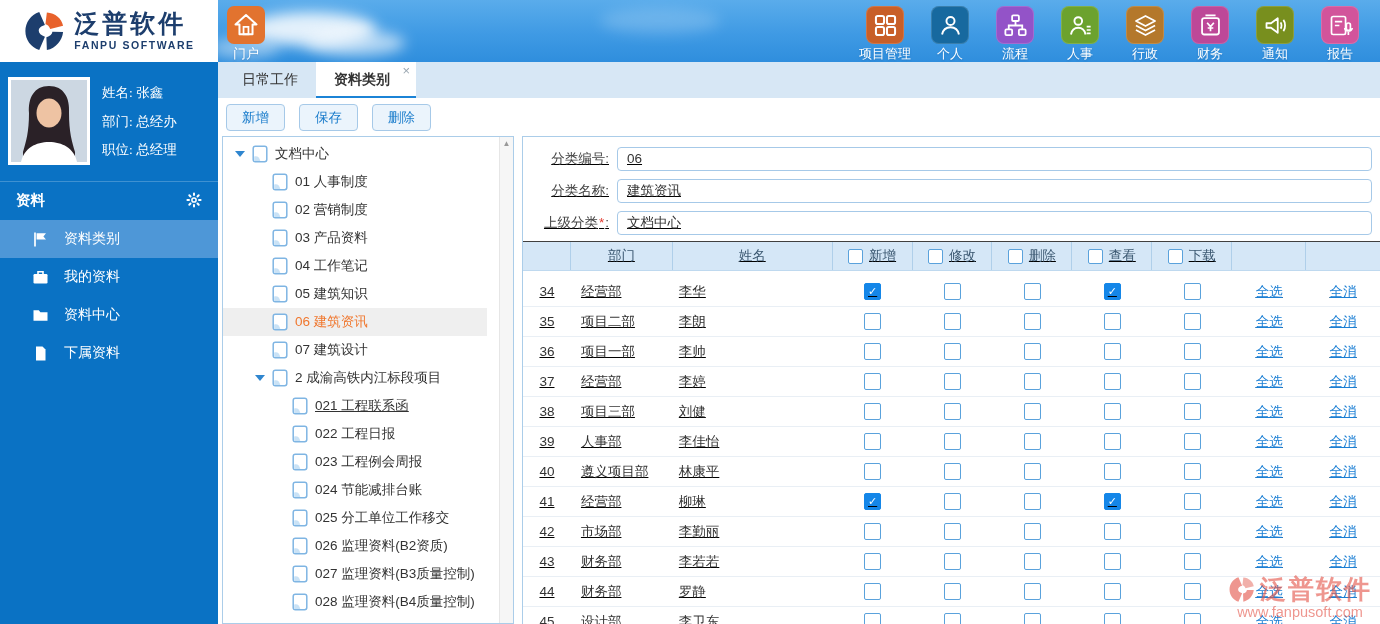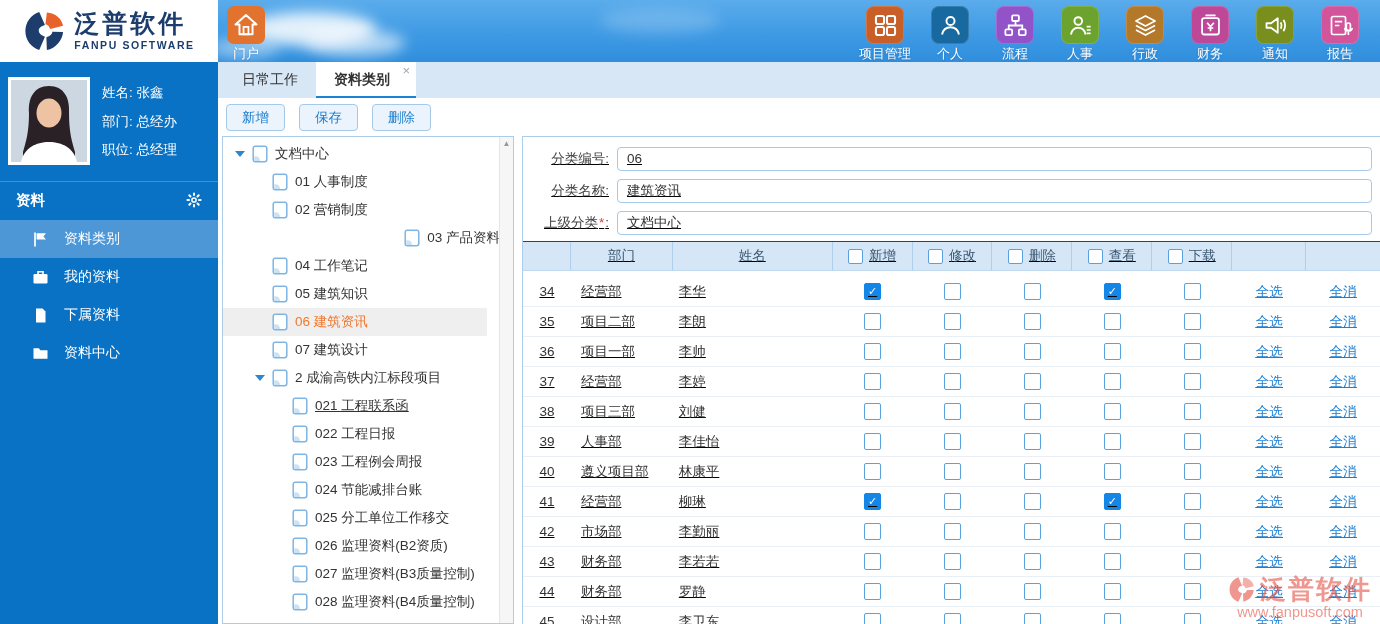--- a/index.html
+++ b/index.html
@@ -21,21 +21,21 @@
   .portal{position:absolute;left:222px;top:6px;width:48px;text-align:center;cursor:pointer;}
   .portal-ic{width:38px;height:38px;border-radius:7px;margin:0 auto;display:flex;align-items:center;justify-content:center;}
   .portal-ic svg{width:28px;height:28px;}
   .portal-label,.nav-label{color:#fff;font-size:13px;margin-top:1px;text-shadow:0 1px 2px rgba(0,60,120,.25);}
   .nav{position:absolute;right:12px;top:6px;display:flex;gap:9px;}
   .nav-item{min-width:56px;text-align:center;cursor:pointer;}
   .nav-ic{width:38px;height:38px;border-radius:8px;margin:0 auto;display:flex;align-items:center;justify-content:center;box-shadow:inset 0 0 0 1px rgba(255,255,255,.15);}
   .nav-ic svg{width:27px;height:27px;}
   
   .sidebar{position:absolute;left:0;top:62px;width:218px;bottom:0;background:#0a72c4;}
-  .user{display:flex;padding:15px 8px 10px 8px;gap:12px;}
+  .user{display:flex;padding:15px 8px 10px 8px;gap:12px;font-family:Liberation Serif, serif;}
   .avatar{width:76px;height:82px;border:3px solid #fff;flex:0 0 auto;background:#d8e0e8;}
   .avatar svg{width:100%;height:100%;display:block;}
   .uinfo{display:flex;flex-direction:column;justify-content:space-between;padding:2px 0;}
   .uline{color:#fff;font-size:13.5px;line-height:27px;white-space:nowrap;}
   .section-head{margin-top:6px;height:36px;display:flex;align-items:center;justify-content:space-between;
     padding:0 16px;color:#fff;font-size:14.5px;font-weight:700;border-top:1px solid rgba(255,255,255,.22);}
   .gear{width:16px;height:16px;display:inline-flex;cursor:pointer;}
   .gear svg{width:16px;height:16px;}
   .side-menu{margin-top:2px;}
   .side-item{height:38px;display:flex;align-items:center;padding-left:32px;gap:15px;color:#fff;font-size:14px;cursor:pointer;}
@@ -274,32 +274,32 @@
           <svg viewBox="0 0 17 17">
             <rect x="1.5" y="5" width="14" height="9.5" rx="1.2" fill="#fff"></rect>
             <path d="M6 5 V2.8 H11 V5" fill="none" stroke="#fff" stroke-width="1.6"></path>
           </svg>
         </span>
         <span class="side-label">我的资料</span>
       </div>
       <div class="side-item">
         <span class="side-ic">
           <svg viewBox="0 0 17 17">
-            <path d="M4 1.5 H10.5 L13.5 4.5 V15.5 H4 Z" fill="#fff"></path>
-          </svg>
-        </span>
-        <span class="side-label">下属资料</span>
+            <path d="M1.5 3.2 H6.8 L8.4 5.2 H15.5 V13.8 H1.5 Z" fill="#fff"></path>
+          </svg>
+        </span>
+        <span class="side-label">资料中心</span>
       </div>
       <div class="side-item">
         <span class="side-ic">
           <svg viewBox="0 0 17 17">
-            <path d="M1.5 3.2 H6.8 L8.4 5.2 H15.5 V13.8 H1.5 Z" fill="#fff"></path>
-          </svg>
-        </span>
-        <span class="side-label">资料中心</span>
+            <path d="M4 1.5 H10.5 L13.5 4.5 V15.5 H4 Z" fill="#fff"></path>
+          </svg>
+        </span>
+        <span class="side-label">下属资料</span>
       </div>
     </div>
 </div>
 
 <div class="main">
   <div class="tabbar">
       <div class="tab"><span class="tab-label">日常工作</span></div>
       <div class="tab active"><span class="tab-label">资料类别</span><span class="tab-close">×</span></div>
     </div>
   <div class="toolbar">
@@ -331,21 +331,21 @@
         </div>
         <div class="trow" style="padding-left: 49px;">
           <span class="doc-ic">
             <svg viewBox="0 0 16 18">
               <rect x="1.2" y="1.2" width="13.6" height="15.6" rx="2.2" fill="#fff" stroke="#7fb5e3" stroke-width="1.5"></rect>
               <path d="M2.2 11.5 C5.5 10.5 7.5 12.5 8.3 15.9 C8.3 15.9 3.4 16 2.9 16 C2.4 16 2.2 15.4 2.2 14.8 Z" fill="#c9e2f6"></path>
             </svg>
           </span>
           <span class="tlabel">02 营销制度</span>
         </div>
-        <div class="trow" style="padding-left: 49px; justify-content: flex-end;">
+        <div class="trow" style="padding-left: 49px;">
           <span class="doc-ic">
             <svg viewBox="0 0 16 18">
               <rect x="1.2" y="1.2" width="13.6" height="15.6" rx="2.2" fill="#fff" stroke="#7fb5e3" stroke-width="1.5"></rect>
               <path d="M2.2 11.5 C5.5 10.5 7.5 12.5 8.3 15.9 C8.3 15.9 3.4 16 2.9 16 C2.4 16 2.2 15.4 2.2 14.8 Z" fill="#c9e2f6"></path>
             </svg>
           </span>
           <span class="tlabel">03 产品资料</span>
         </div>
         <div class="trow" style="padding-left: 49px;">
           <span class="doc-ic">

